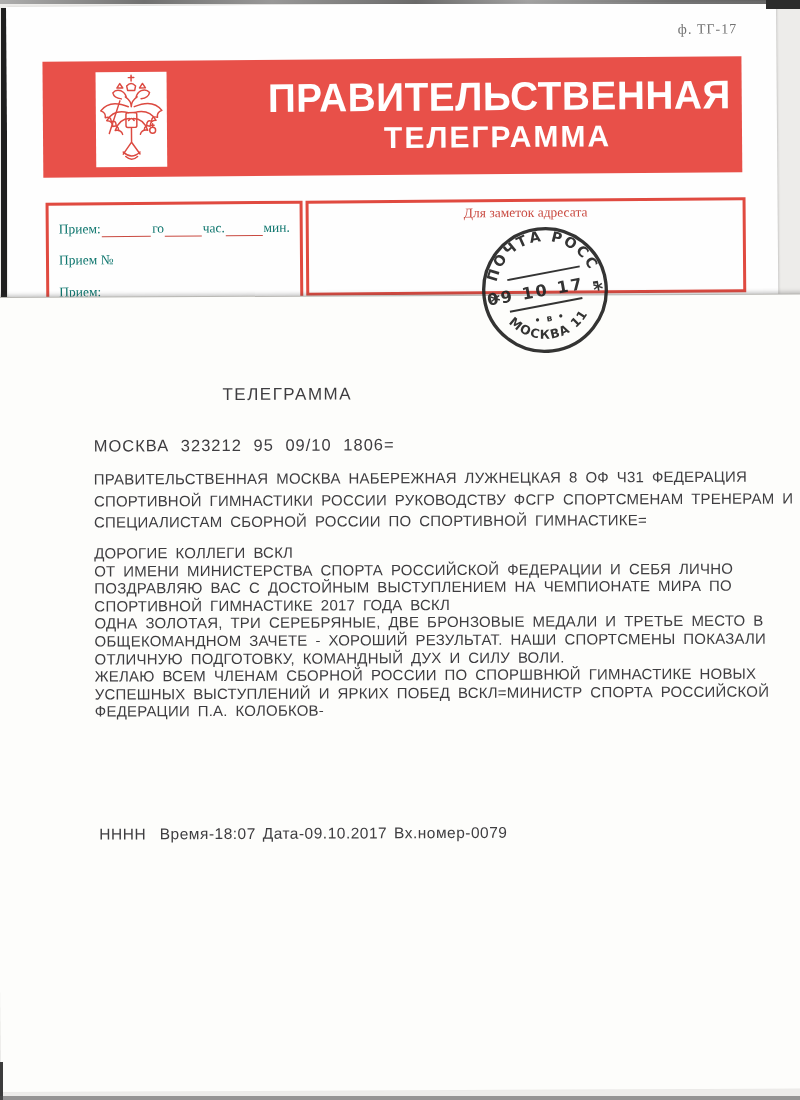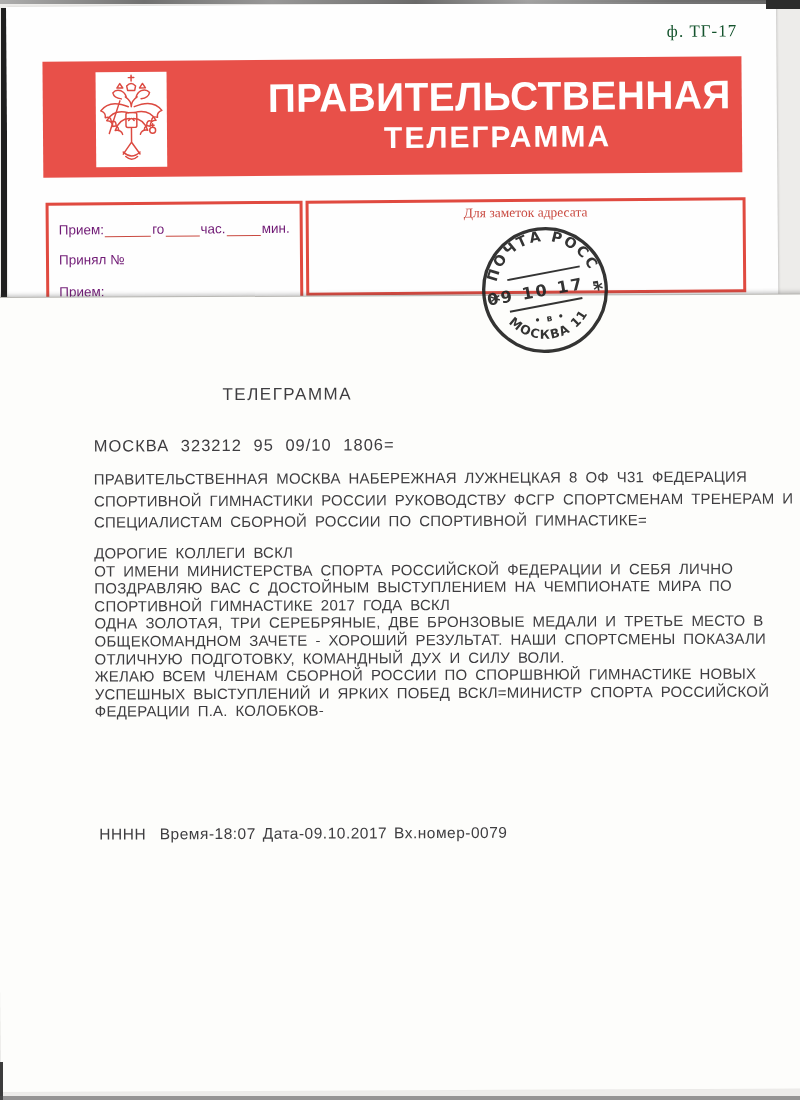--- a/index.html
+++ b/index.html
@@ -11,32 +11,32 @@
     background:linear-gradient(90deg,#9a9a9a,#474747 18%,#7d7d7d 34%,#3f3f3f 52%,#8a8a8a 66%,#4a4a4a 84%,#2e2e2e);opacity:.75;}
   .edge-top-right{position:absolute;right:0;top:0;width:34px;height:9px;background:#2c2c2c;z-index:6;}
   .edge-left{position:absolute;left:1px;top:8px;width:6px;height:292px;background:#1f1f1f;z-index:0;}
   .edge-bottom-left{position:absolute;left:0;top:1062px;width:3px;height:38px;background:#3c3c3c;z-index:6;}
   .edge-bottom{position:absolute;left:0;top:1096px;width:800px;height:4px;background:#4c4c4c;opacity:.55;z-index:6;}
 
   
   .sheet-top{position:absolute;left:6px;top:7px;width:770px;height:296px;background:#fefefe;
     transform:rotate(-0.45deg);transform-origin:0 0;z-index:1;box-shadow:1px 0 2px rgba(0,0,0,.15);}
   .form-code{position:absolute;right:39px;top:20px;font-family:"Liberation Serif",serif;
-    font-size:17px;letter-spacing:1px;color:#14532d;white-space:pre;}
+    font-size:14px;letter-spacing:1px;color:#737373;white-space:pre;}
   .banner{position:absolute;left:36px;top:55px;width:699px;height:116px;background:#e85049;}
   .arms-box{position:absolute;left:53px;top:11px;width:71px;height:95px;background:#fff;}
   .arms-box svg{display:block;width:100%;height:100%;}
   .titles{position:absolute;left:218px;right:8px;top:17px;text-align:center;color:#fff;}
   .title-main{font-size:40px;font-weight:bold;line-height:42px;letter-spacing:.5px;transform:scaleX(.97);white-space:nowrap;}
   .title-sub{font-size:30px;font-weight:bold;line-height:32px;letter-spacing:2px;margin-top:4px;white-space:nowrap;}
 
   .rbox{position:absolute;border:3px solid #e04a40;background:transparent;box-sizing:border-box;}
   .box-left{left:38px;top:196px;width:257px;height:99px;padding:10px 10px 0 10px;}
   .box-right{left:298px;top:196px;width:440px;height:95px;}
-  .flabel{font-family:Liberation Sans, sans-serif;font-size:13.5px;color:#701a75;white-space:pre;}
+  .flabel{font-family:Liberation Serif, serif;font-size:13.5px;color:#0f766e;white-space:pre;}
   .frow{display:flex;align-items:flex-end;margin-top:0;}
   .frow .seg{flex:1;border-bottom:1px solid #c94a41;height:1.05em;margin:0 1px;}
   .row-priem{margin-top:4px;}
   .row-blank{margin-top:15px;}
   .row-prinyal{margin-top:14px;}
   .notes-label{position:absolute;left:0;right:0;top:3px;text-align:center;
     font-family:"Liberation Serif",serif;font-size:13.5px;color:#c94a41;}
 
   
   .sheet-bottom{position:absolute;left:-3px;top:298px;width:806px;height:794px;background:#fdfdfb;
@@ -110,21 +110,21 @@
       <div class="frow row-priem">
         <span class="flabel">Прием:</span>
         <span class="seg" style="flex:1.35"></span>
         <span class="flabel">го</span>
         <span class="seg"></span>
         <span class="flabel">час.</span>
         <span class="seg"></span>
         <span class="flabel">мин.</span>
       </div>
       <div class="frow row-blank">
-        <span class="flabel">Принял №</span>
+        <span class="flabel">Прием №</span>
       </div>
       <div class="frow row-prinyal">
         <span class="flabel">Прием:</span>
         <span class="seg"></span>
       </div>
     </div>
 
     <div class="rbox box-right">
       <div class="notes-label">Для заметок адресата</div>
     </div>

